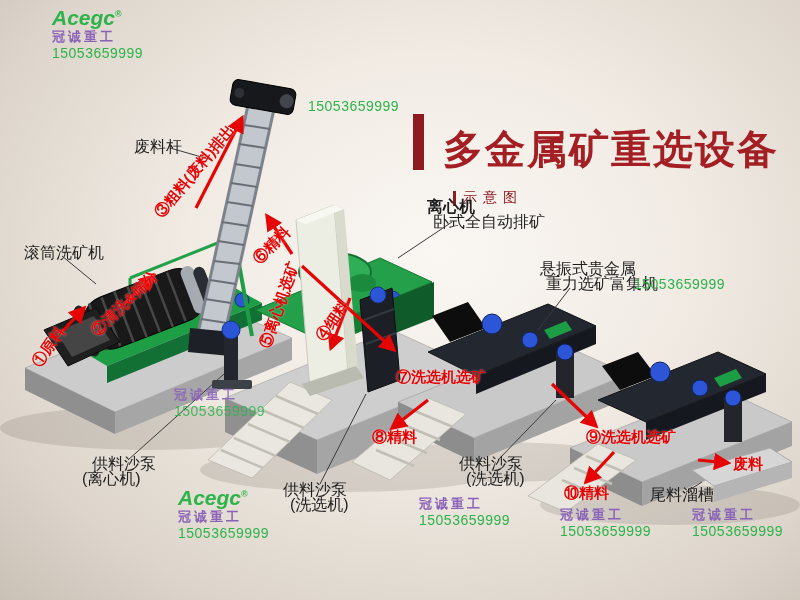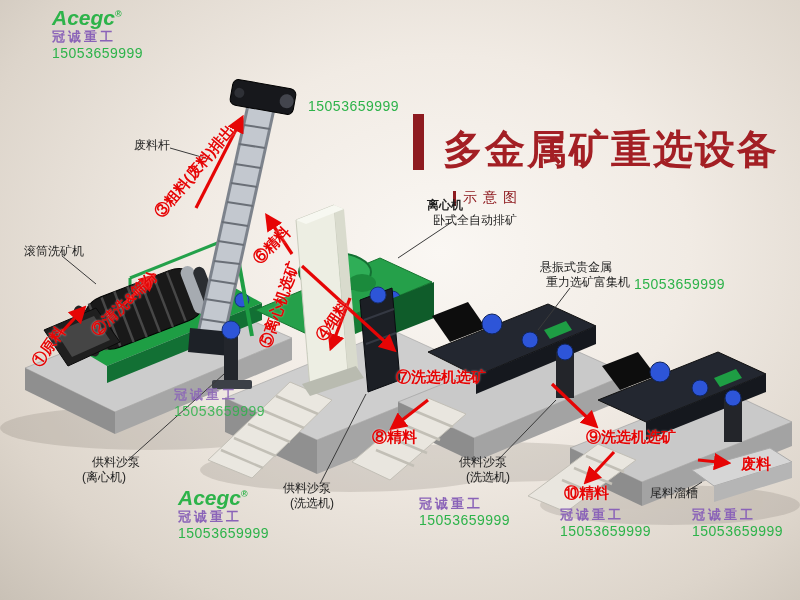--- a/index.html
+++ b/index.html
@@ -23,24 +23,24 @@
   .f1{left:36px;top:356px;transform:rotate(-55deg);}
   .f2{left:94px;top:324px;transform:rotate(-44deg);}
   .f3{left:158px;top:206px;transform:rotate(-50deg);}
   .f4{left:320px;top:330px;transform:rotate(-55deg);}
   .f5{left:265px;top:338px;transform:rotate(-71deg);}
   .f6{left:256px;top:252px;transform:rotate(-45deg);}
   .f7{left:396px;top:368px;}
   .f8{left:372px;top:428px;}
   .f9{left:586px;top:428px;}
   .f10{left:564px;top:468px;margin-top:16px;}
-  .fwaste{left:733px;top:455px;margin-left:8px;}
+  .fwaste{left:733px;top:455px;}
 
   
-  .elabel{position:absolute;color:#1e1e1e;font-size:12px;white-space:nowrap;}
+  .elabel{position:absolute;color:#1e1e1e;font-size:16px;white-space:nowrap;}
   .e1{left:134px;top:137px;}
   .e2{left:24px;top:243px;}
   .e3a{left:427px;top:197px;font-weight:bold;} .e3b{left:433px;top:212px;}
   .e4a{left:540px;top:259px;} .e4b{left:546px;top:274px;}
   .e5a{left:92px;top:454px;}  .e5b{left:82px;top:469px;}
   .e6a{left:283px;top:480px;} .e6b{left:290px;top:495px;}
   .e7a{left:459px;top:454px;} .e7b{left:466px;top:469px;}
   .e8{left:650px;top:485px;}
 
   

